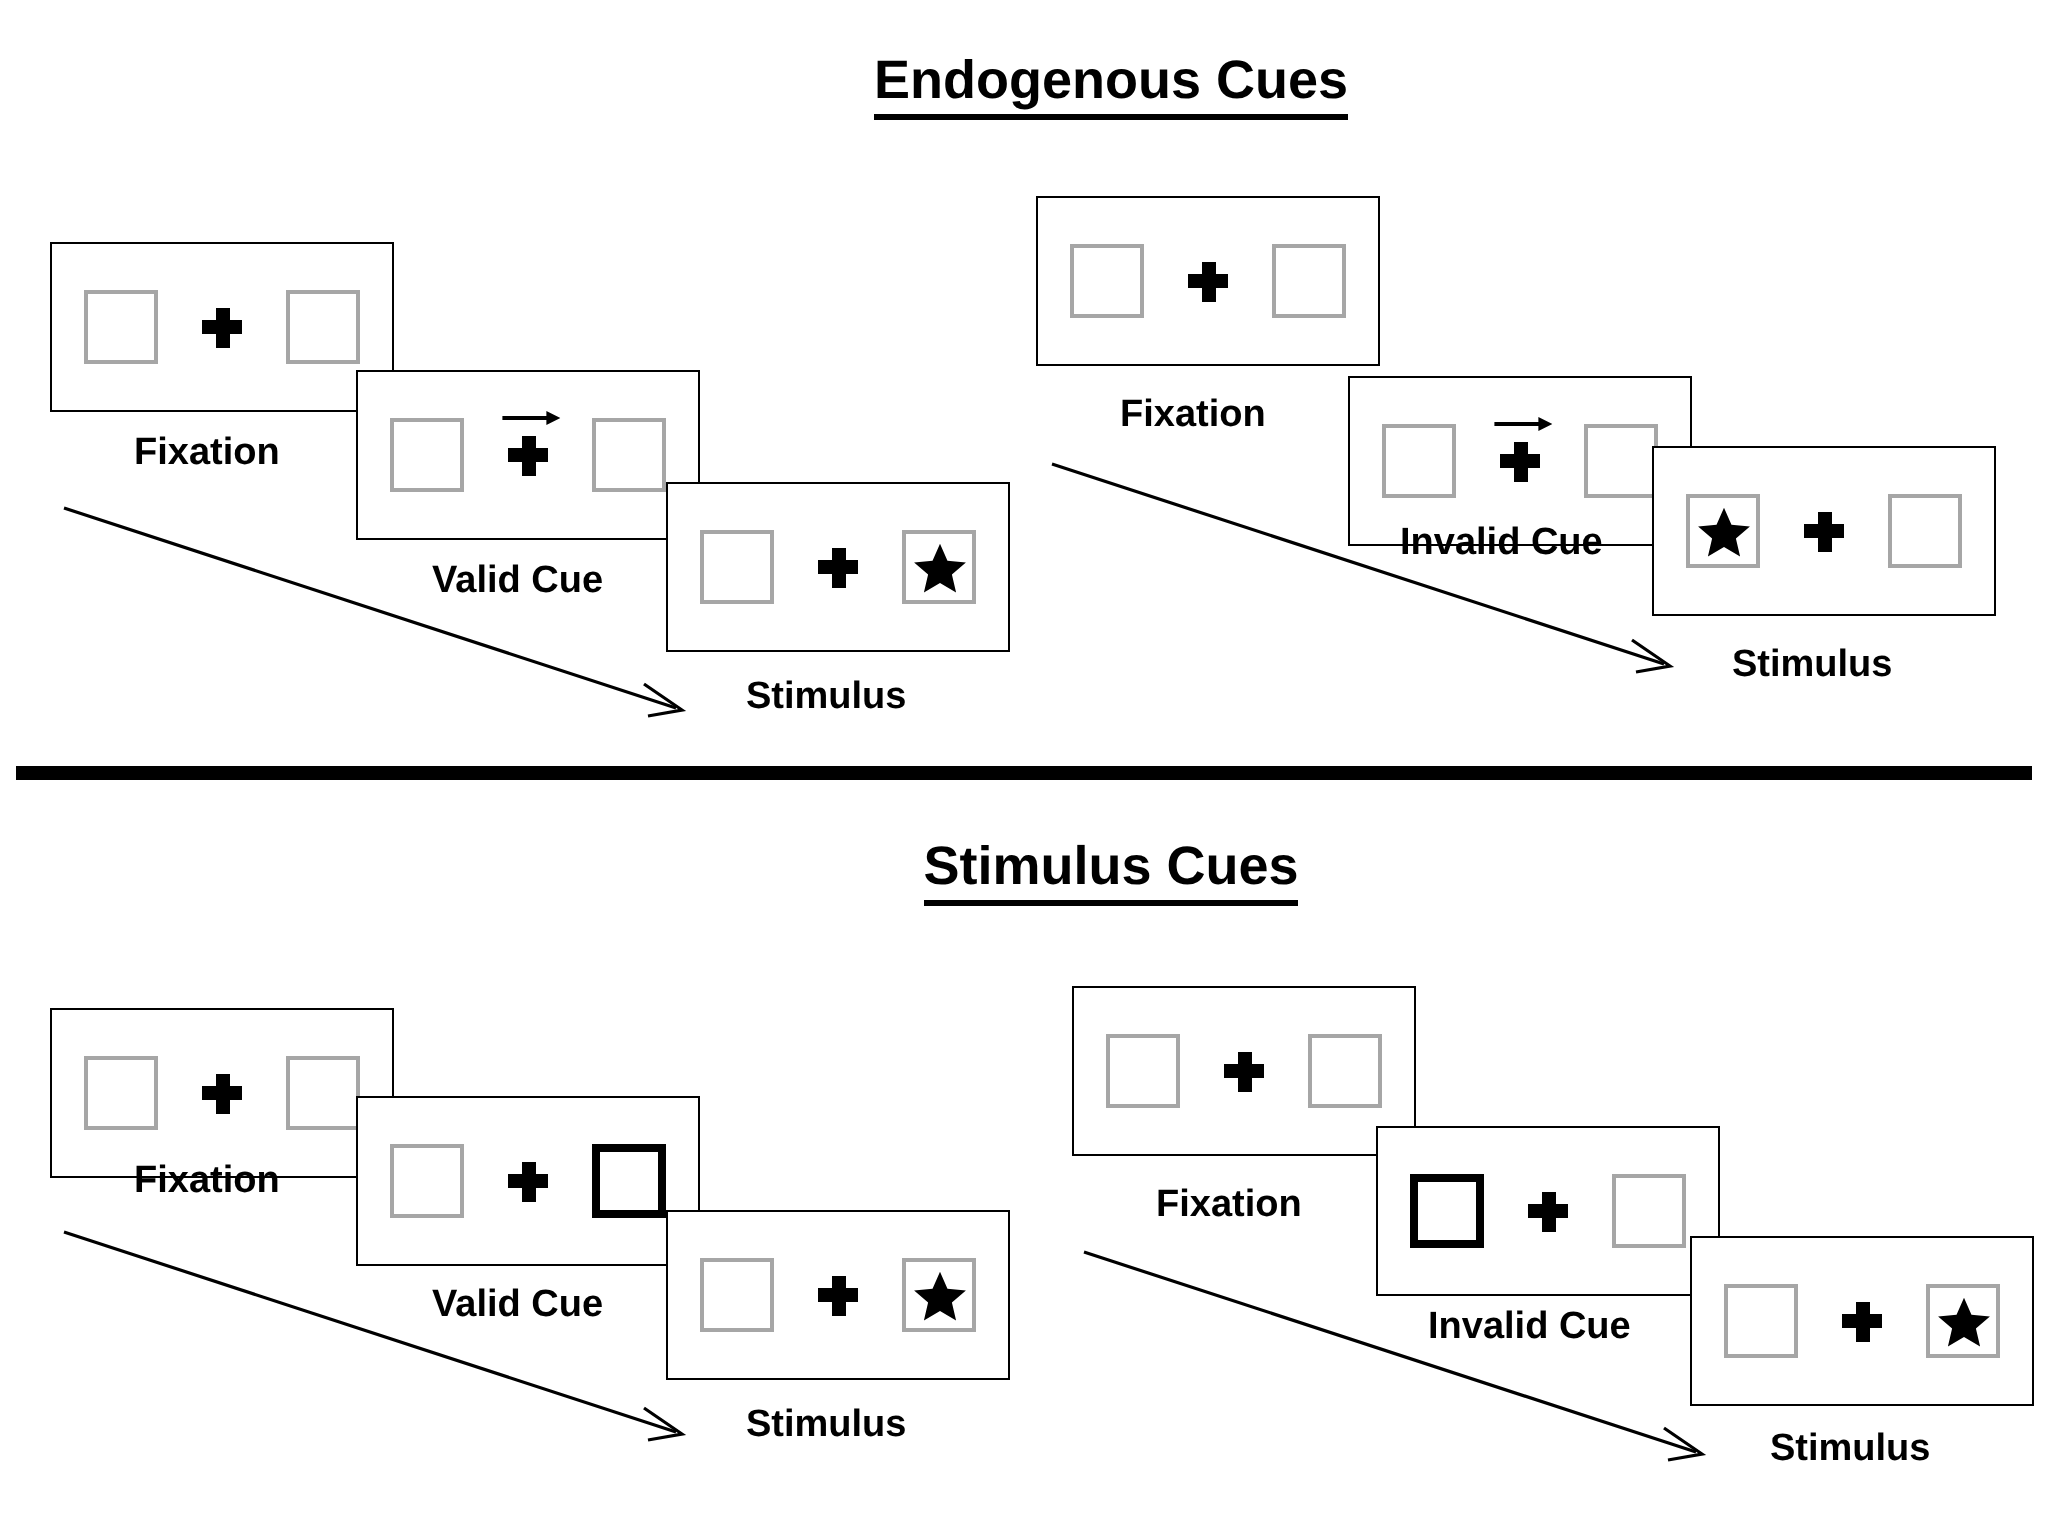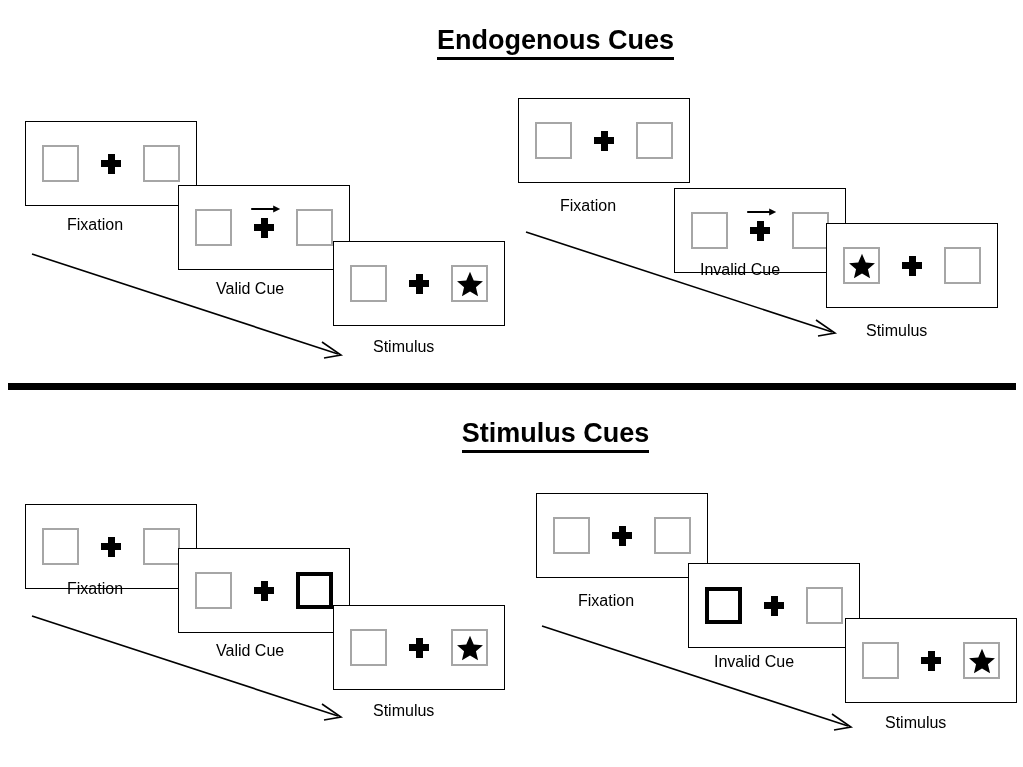--- a/index.html
+++ b/index.html
@@ -96,22 +96,22 @@
   .arrow-cue {
     position: absolute;
     top: -15px;
     left: 50%;
     transform: translateX(-46%);
     width: 30px;
     height: 12px;
   }
   .caption {
     position: absolute;
-    font-size: 16px;
-    font-weight: normal;
+    font-size: 19px;
+    font-weight: bold;
     color: #000000;
     white-space: nowrap;
   }
   .time-arrow {
     position: absolute;
     overflow: visible;
   }
 </style>
 </head>
 <body>

